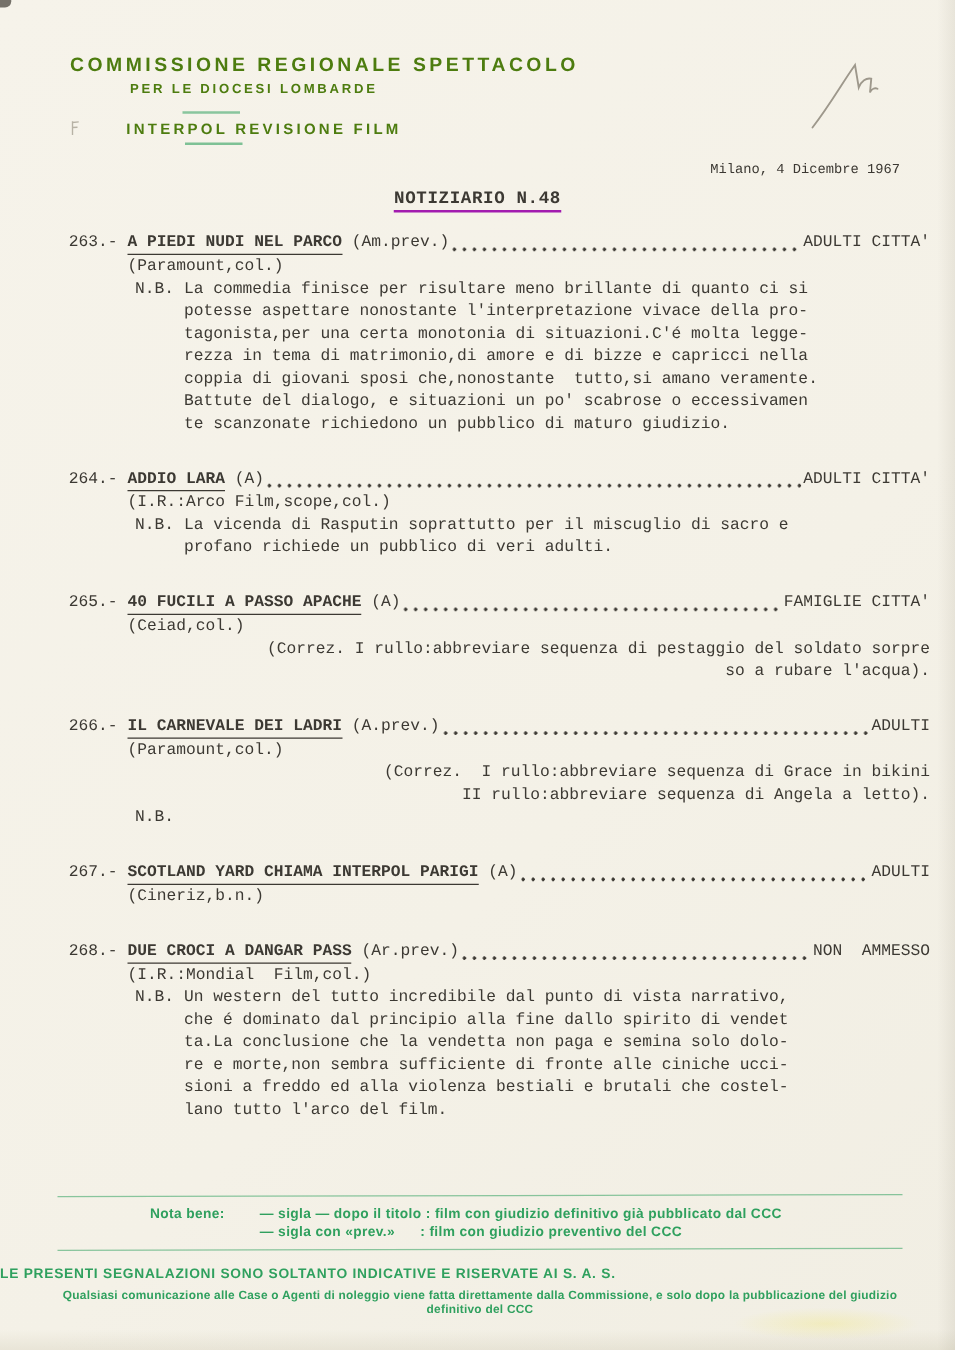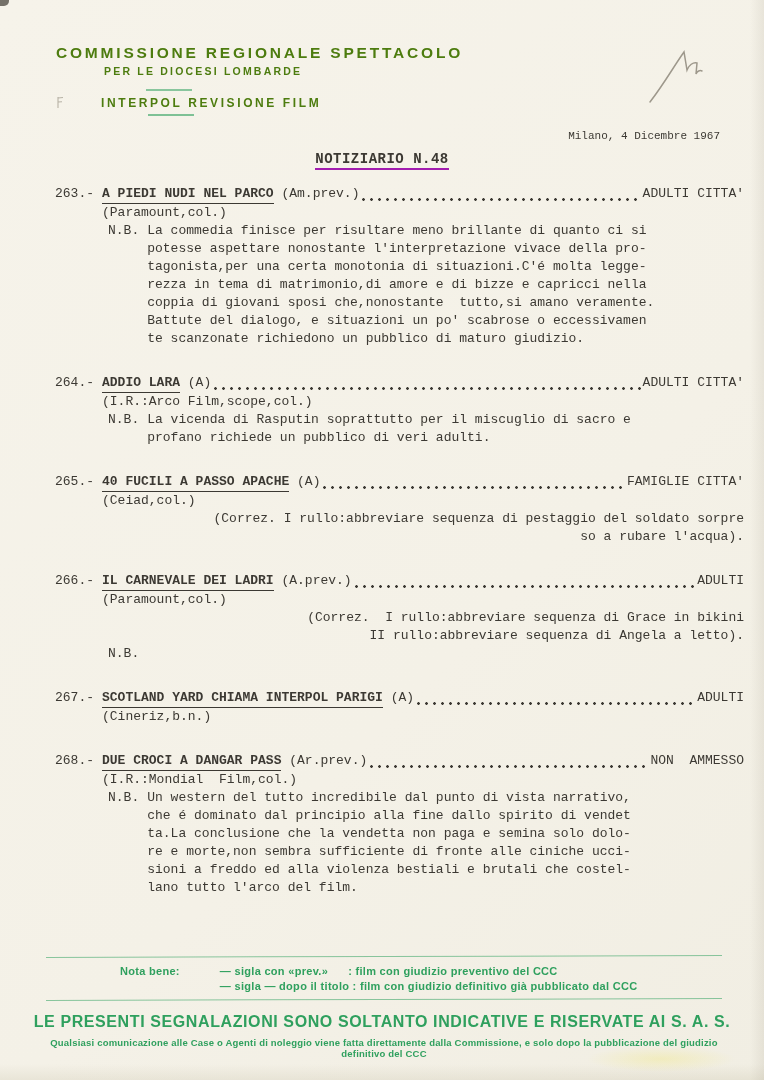--- a/index.html
+++ b/index.html
@@ -49,26 +49,26 @@
   .distributor{white-space:pre-wrap;}
   .correz{white-space:pre-wrap;text-align:right;}
   .nb{display:flex;margin-left:6px;gap:8px;}
   .nb-label{flex:none;}
   .nb-text{white-space:pre-wrap;}
 
   
   .footer{position:absolute;left:0;top:956px;width:100%;color:#2fa05e;
     font-family:"Liberation Sans","DejaVu Sans",sans-serif;}
   .rule{height:0;border-top:1.5px solid rgba(47,160,94,.55);margin:0 42px 0 46px;transform:rotate(-.15deg);}
-  .nota{display:flex;margin:8px 0 7px 120px;font-size:11px;font-weight:600;letter-spacing:.3px;gap:12px;}
+  .nota{display:flex;margin:8px 0 7px 120px;font-size:11px;font-weight:600;letter-spacing:.3px;}
   .nota-label{flex:none;margin-right:28px;font-weight:700;}
   .nota-lines{display:flex;flex-direction:column;gap:3px;}
   .nota-line{white-space:pre;}
   .nota-line b{font-weight:800;}
-  .warning{margin-top:13px;text-align:center;font-size:16px;font-weight:700;letter-spacing:.6px;}
+  .warning{margin-top:13px;text-align:left;font-size:11px;font-weight:700;letter-spacing:.6px;}
   .smallprint{margin:6px 30px 0 34px;text-align:center;font-size:9.5px;font-weight:600;letter-spacing:.2px;}
 </style>
 </head>
 <body>
 
 <div class="page">
 
   <div class="corner-mark"></div>
   <div class="edge-right"></div>
   <div class="edge-bottom"></div>
@@ -194,22 +194,22 @@
         </div>
       </div>
     </div>
   </div>
 
   <div class="footer">
     <div class="rule"></div>
     <div class="nota">
       <span class="nota-label">Nota bene:</span>
       <div class="nota-lines">
+          <div class="nota-line"><span>— sigla — dopo il titolo : film con giudizio </span><b>definitivo</b><span> già pubblicato dal CCC</span></div>
           <div class="nota-line"><span>— sigla con «prev.»      : film con giudizio </span><b>preventivo</b><span> del CCC</span></div>
-          <div class="nota-line"><span>— sigla — dopo il titolo : film con giudizio </span><b>definitivo</b><span> già pubblicato dal CCC</span></div>
         </div>
     </div>
     <div class="rule"></div>
     <div class="warning">LE PRESENTI SEGNALAZIONI SONO SOLTANTO INDICATIVE  E RISERVATE AI S. A. S.</div>
     <div class="smallprint">Qualsiasi comunicazione alle Case o Agenti di noleggio viene fatta direttamente dalla Commissione, e solo dopo la pubblicazione del giudizio definitivo del CCC</div>
   </div>
 
 </div>
 
 </body></html>

